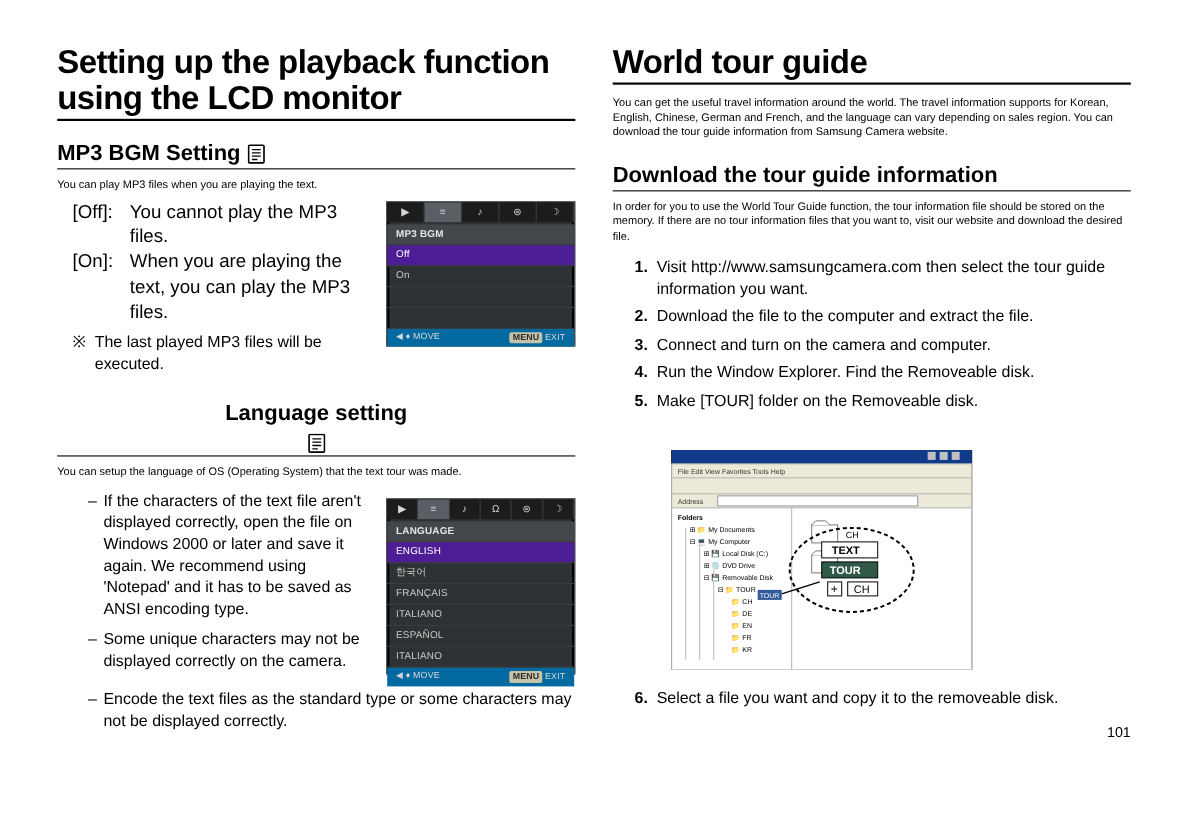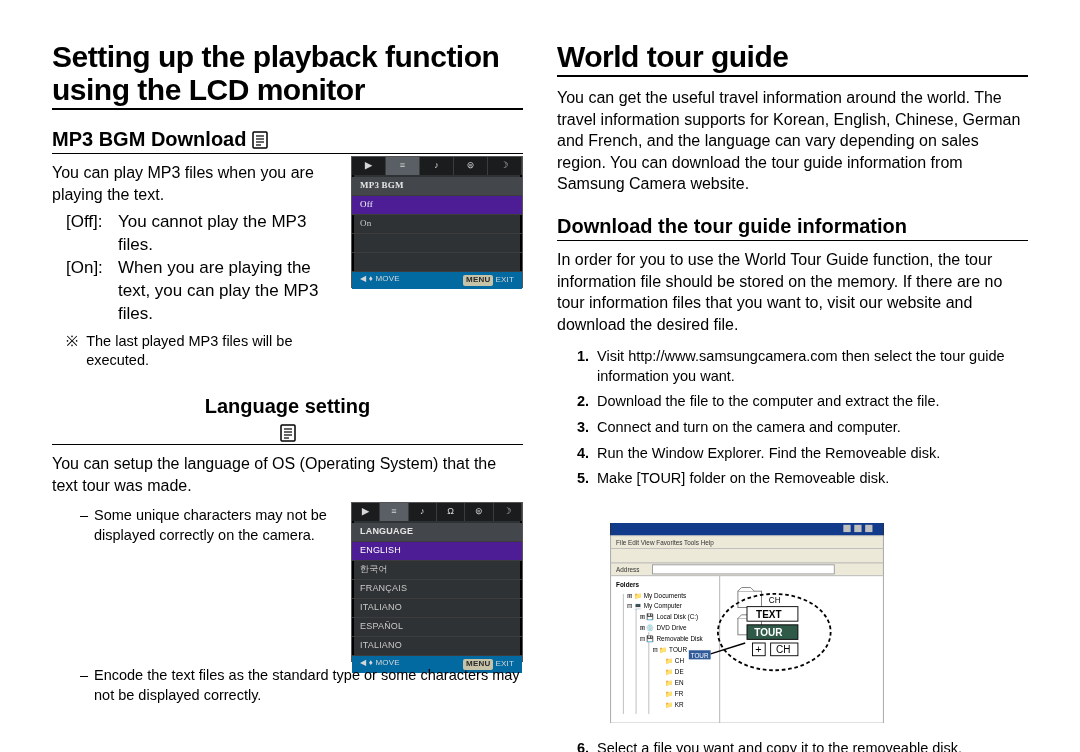--- a/index.html
+++ b/index.html
@@ -44,21 +44,21 @@
     align-items: center;
     gap: 6px;
   }
   .icon-doc {
     width: 16px;
     height: 18px;
     display: inline-block;
   }
   .icon-doc svg { display:block; }
   p {
-    font-size: 16px;
+    font-size: 10px;
     line-height: 1.35;
     margin: 6px 0;
   }
   .opt-table {
     font-size: 17px;
     line-height: 1.35;
     margin: 4px 0 4px 14px;
   }
   .opt-row { display:flex; }
   .opt-key { width: 52px; flex: none; }
@@ -110,21 +110,21 @@
     background:#0369a1;
     display:flex;
     justify-content: space-between;
     padding: 3px 8px;
     font-size: 8px;
   }
   .ss-foot .menu { background:#c6c3a9; color:#2a2a2a; padding:1px 3px; font-weight:700; border-radius:2px; margin-right:2px; display:inline-block; }
   .toprow {
     display:flex;
     gap: 18px;
-    align-items: flex-start;
+    align-items: center;
   }
   .toprow .txt { flex:1; }
   ul.dash {
     list-style: none;
     padding: 0 0 0 28px;
     margin: 4px 0;
   }
   ul.dash > li {
     font-size: 14.5px;
     line-height: 1.35;
@@ -160,21 +160,21 @@
 </style>
 </head>
 <body>
 
 <div class="page">
 
   <div class="col">
     <h1 class="title">Setting up the playback function using the LCD monitor</h1>
 
     <h2 class="sub">
-      <span>MP3 BGM Download</span>
+      <span>MP3 BGM Setting</span>
       <span class="icon-doc">
         <svg viewBox="0 0 16 18">
             <rect x="1" y="1" width="14" height="16" rx="1" fill="none" stroke="#000" stroke-width="1.5"></rect>
             <line x1="4" y1="5" x2="12" y2="5" stroke="#000" stroke-width="1.2"></line>
             <line x1="4" y1="8" x2="12" y2="8" stroke="#000" stroke-width="1.2"></line>
             <line x1="4" y1="11" x2="12" y2="11" stroke="#000" stroke-width="1.2"></line>
             <line x1="4" y1="14" x2="9" y2="14" stroke="#000" stroke-width="1.2"></line>
           </svg>
       </span>
     </h2>
@@ -201,21 +201,21 @@
       <div class="screenshot" style="height:130px; display:flex; flex-direction:column;">
         <div class="ss-tabs">
           <div class="ss-tab">
               <span class="arrow">▶</span>
             </div>
           <div class="ss-tab active">≡</div>
           <div class="ss-tab">♪</div>
           <div class="ss-tab">⊜</div>
           <div class="ss-tab">☽</div>
         </div>
-        <div class="ss-body" style="flex:1;font-family:Liberation Serif, serif;">
+        <div class="ss-body" style="flex:1;">
           <div class="ss-item header">MP3 BGM</div>
           <div class="ss-item hl">Off</div>
           <div class="ss-item">On</div>
           <div class="ss-item"></div>
           <div class="ss-item"></div>
         </div>
         <div class="ss-foot">
           <span>◀ ♦ <span>MOVE</span></span>
           <span><span class="menu">MENU</span><span>EXIT</span></span>
         </div>
@@ -231,20 +231,21 @@
             <line x1="4" y1="8" x2="12" y2="8" stroke="#000" stroke-width="1.2"></line>
             <line x1="4" y1="11" x2="12" y2="11" stroke="#000" stroke-width="1.2"></line>
             <line x1="4" y1="14" x2="9" y2="14" stroke="#000" stroke-width="1.2"></line>
           </svg>
       </span>
     </h2>
     <p>You can setup the language of OS (Operating System) that the text tour was made.</p>
 
     <div class="toprow">
       <ul class="dash" style="flex:1; padding-left:28px;">
+        <li>If the characters of the text file aren't displayed correctly, open the file on Windows 2000 or later and save it again. We recommend using 'Notepad' and it has to be saved as ANSI encoding type.</li>
         <li>Some unique characters may not be displayed correctly on the camera.</li>
       </ul>
       <div class="screenshot" style="height:158px; display:flex; flex-direction:column;">
         <div class="ss-tabs">
           <div class="ss-tab">
               <span class="arrow">▶</span>
             </div>
           <div class="ss-tab active">≡</div>
           <div class="ss-tab">♪</div>
           <div class="ss-tab">Ω</div>

